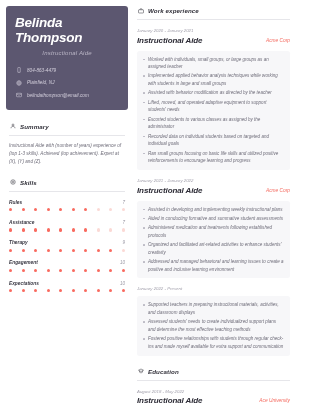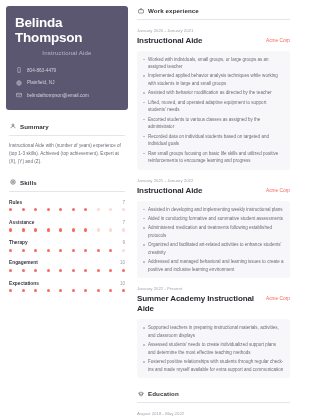--- a/index.html
+++ b/index.html
@@ -2,21 +2,21 @@
 <html><head>
 <meta charset="utf-8">
 <style>
   * { box-sizing: border-box; margin: 0; padding: 0; }
   html, body {
     width: 297px; height: 419px;
     background: #ffffff;
     font-family: "Liberation Sans", sans-serif;
     overflow: hidden;
   }
-  .page { position: relative; width: 297px; height: 419px; display: flex; background: #ffffff; }
+  .page { position: relative; width: 297px; height: 419px; display: flex; background: #ffffff; font-style: italic; }
 
   
   .sidebar { width: 134px; flex: 0 0 134px; background: #ffffff; padding: 6px 6px 0 6px; }
   .hero {
     background: #5c5770; border-radius: 3px;
     padding: 10px 9px 11px 9px;
   }
   .hero-name {
     color: #ffffff; font-size: 13.5px; font-weight: bold;
     letter-spacing: -0.2px; line-height: 1.1;
@@ -289,24 +289,20 @@
             <ul class="bullets">
               <li>Assisted in developing and implementing weekly instructional plans</li>
               <li>Aided in conducting formative and summative student assessments</li>
               <li>Administered medication and treatments following established protocols</li>
               <li>Organized and facilitated art-related activities to enhance students' creativity</li>
               <li>Addressed and managed behavioral and learning issues to create a positive and inclusive learning environment</li>
             </ul>
           </div>
           <div class="entry">
             <div class="entry-date">January 2022 - Present</div>
-            <div class="entry-headline">
-              <div class="entry-title">Summer Academy Instructional Aide</div>
-              <div class="entry-org">Acme Corp</div>
-            </div>
             <ul class="bullets">
               <li>Supported teachers in preparing instructional materials, activities, and classroom displays</li>
               <li>Assessed students' needs to create individualized support plans and determine the most effective teaching methods</li>
               <li>Fostered positive relationships with students through regular check-ins and made myself available for extra support and communication</li>
             </ul>
           </div>
         </div>
     </section>
 
     <section class="edu-sec">

